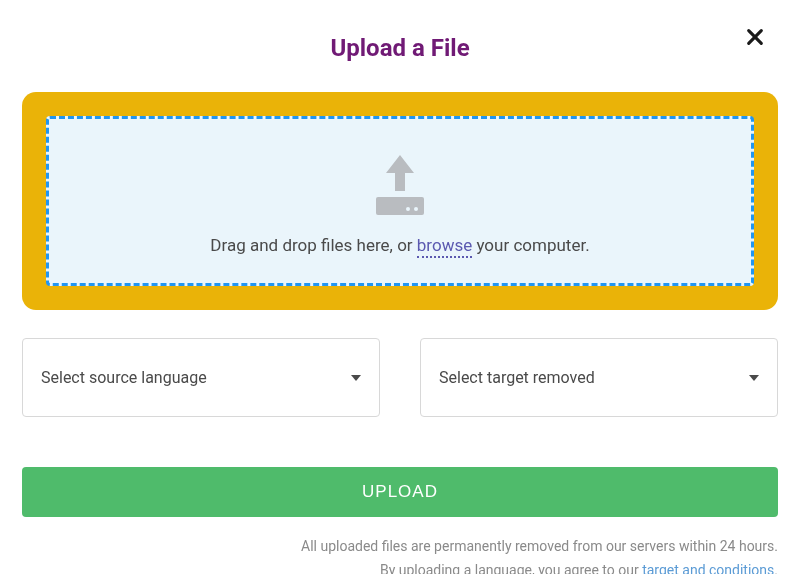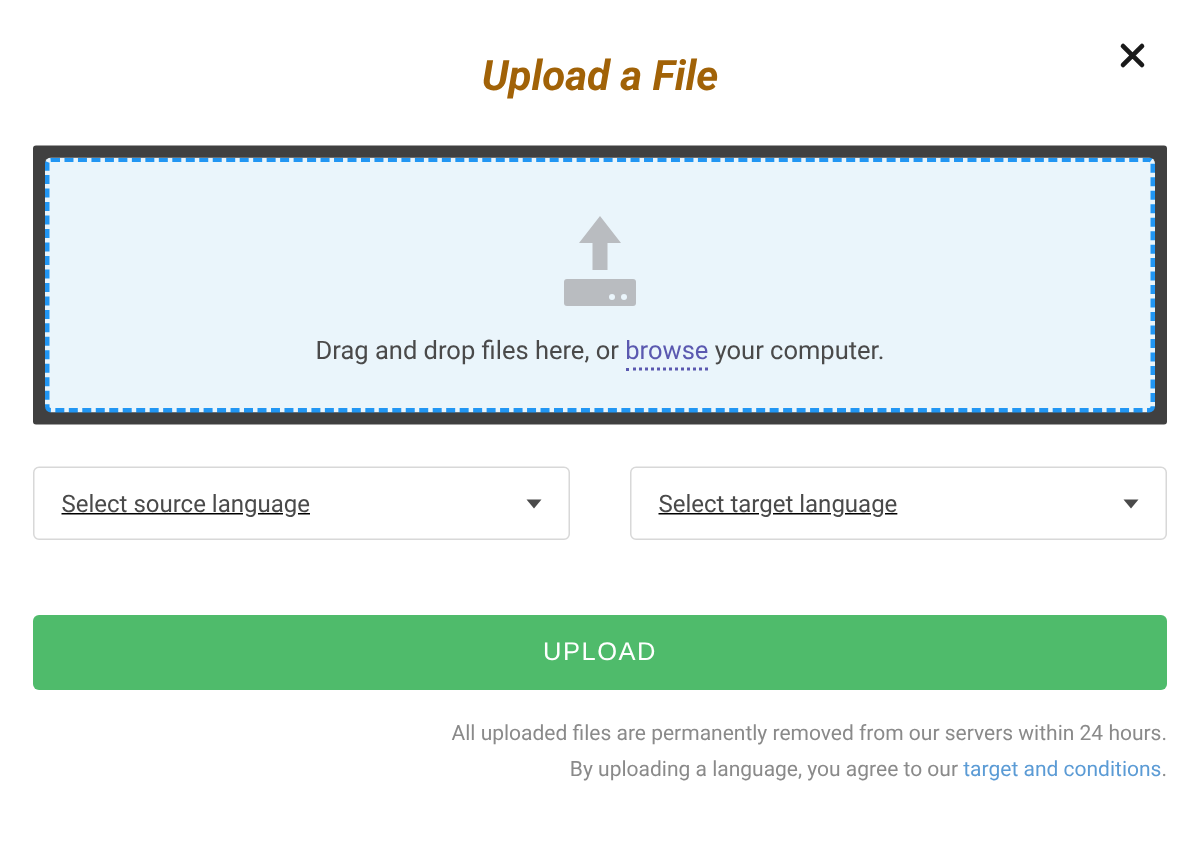--- a/index.html
+++ b/index.html
@@ -25,31 +25,30 @@
       cursor: pointer;
       width: 20px;
       height: 20px;
     }
     .close-btn svg {
       width: 18px;
       height: 18px;
     }
     .title {
       text-align: center;
-      font-size: 28px;
+      font-size: 24px;
       font-weight: 700;
-      color: #a16207;
+      color: #701a75;
       margin-top: 12px;
       margin-bottom: 30px;
-      font-style: italic;
     }
     .dropzone-wrap {
-      background: #404040;
-      border-radius: 2px;
-      padding: 8px;
+      background: #eab308;
+      border-radius: 14px;
+      padding: 24px;
       margin-bottom: 28px;
     }
     .dropzone {
       border: 3px dashed #2196f3;
       border-radius: 4px;
       background: #eaf5fb;
       padding: 36px 20px 28px 20px;
       text-align: center;
     }
     .upload-icon {
@@ -71,27 +70,26 @@
     }
     .selects-row {
       display: flex;
       gap: 40px;
       margin-bottom: 50px;
     }
     .select-box {
       flex: 1;
       border: 1px solid #d8d8d8;
       border-radius: 4px;
-      padding: 14px 18px;
+      padding: 29px 18px;
       display: flex;
       align-items: center;
       justify-content: space-between;
       cursor: pointer;
       background: #fff;
-      text-decoration: underline;
     }
     .select-box span {
       color: #4a4a4a;
       font-size: 16px;
     }
     .caret {
       width: 0;
       height: 0;
       border-left: 5px solid transparent;
       border-right: 5px solid transparent;
@@ -152,21 +150,21 @@
       </div>
     </div>
   </div>
 
   <div class="selects-row">
     <div class="select-box">
       <span>Select source language</span>
       <span class="caret"></span>
     </div>
     <div class="select-box">
-      <span>Select target language</span>
+      <span>Select target removed</span>
       <span class="caret"></span>
     </div>
   </div>
 
   <button class="upload-btn">UPLOAD</button>
 
   <div class="footer">
     <div>All uploaded files are permanently removed from our servers within 24 hours.</div>
     <div>
       <span>By uploading a language, you agree to our </span><a class="terms-link">target and conditions</a><span>.</span>

